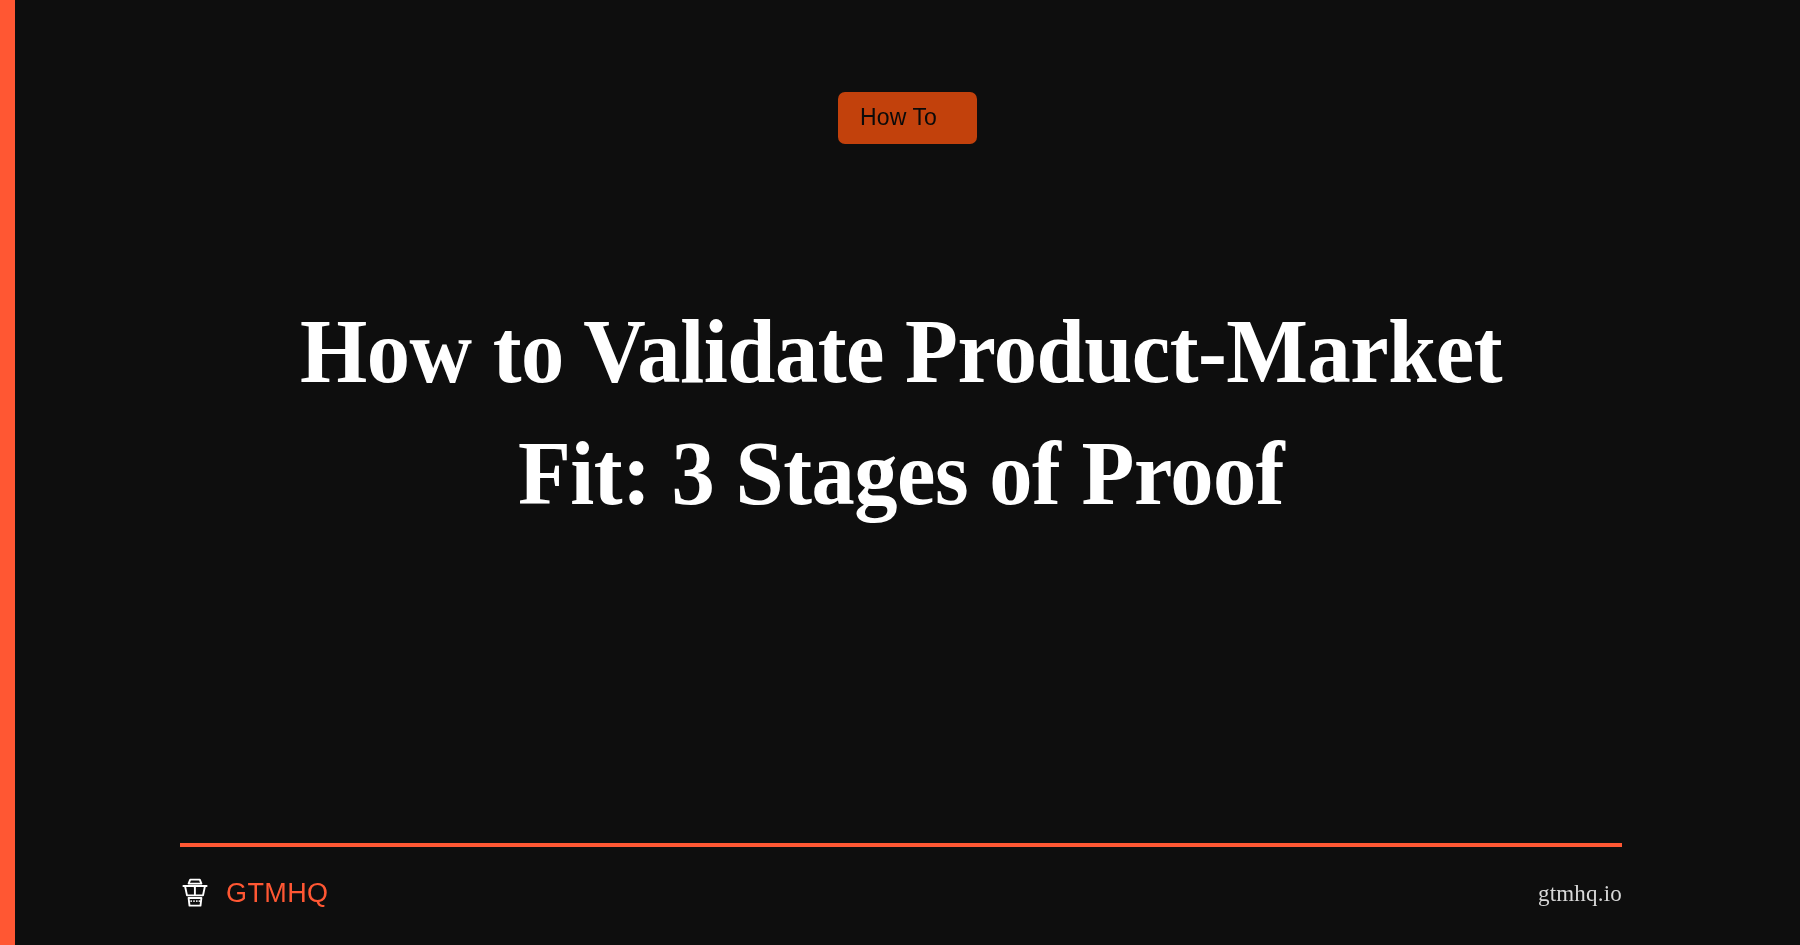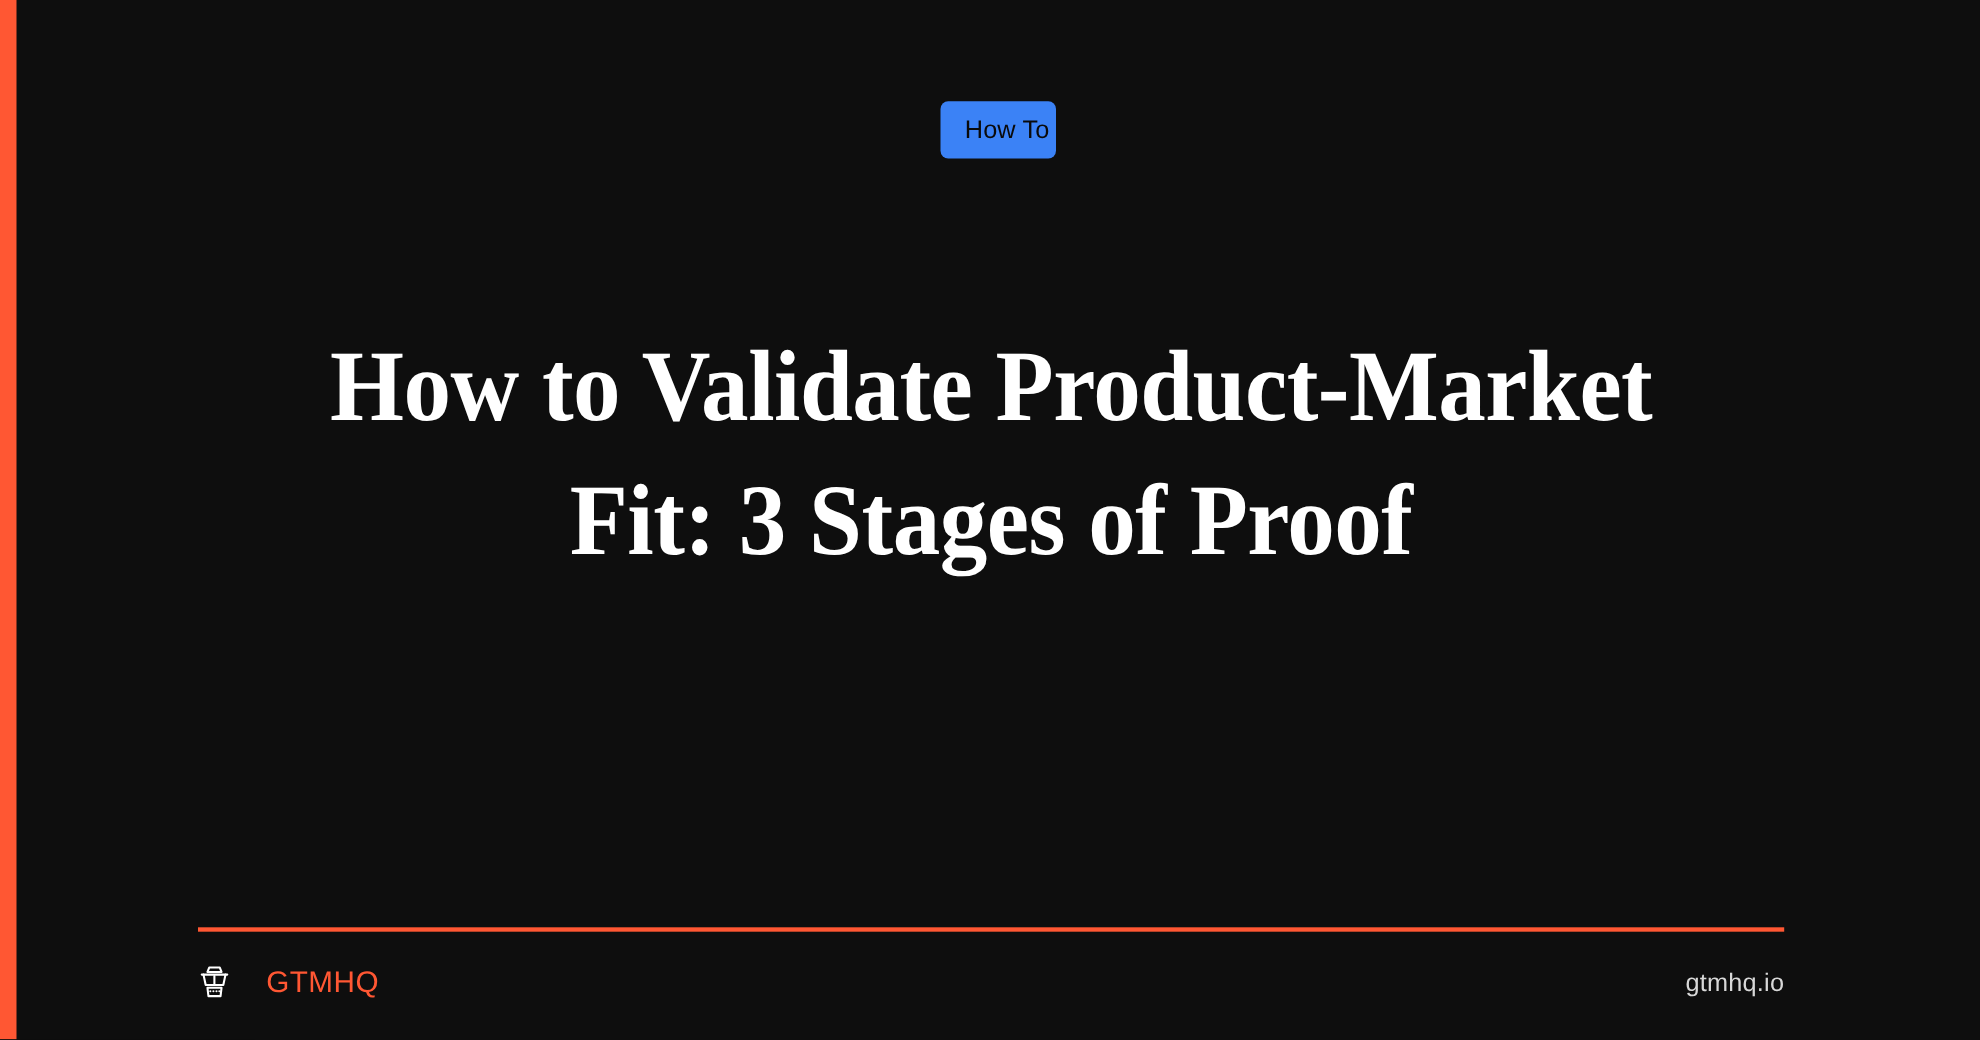--- a/index.html
+++ b/index.html
@@ -36,28 +36,28 @@
     position: absolute;
     left: 15px;
     top: 92px;
     width: 1785px;
     display: flex;
     justify-content: center;
     align-items: flex-start;
   }
   .badge {
     display: inline-block;
-    background: #3b82f6;
+    background: #c2410c;
     color: #0a0a0a;
     font-family: "Liberation Sans", sans-serif;
     font-size: 23px;
     font-weight: 400;
     line-height: 1;
     letter-spacing: 0.1px;
-    padding: 14px 6px 15px 22px;
+    padding: 14px 40px 15px 22px;
     border-radius: 7px;
     white-space: nowrap;
   }
 
   
   .title-wrap {
     position: absolute;
     left: 180px;
     top: 290px;
     width: 1442px;
@@ -94,38 +94,38 @@
     top: 865px;
     width: 1442px;
     height: 56px;
     display: flex;
     align-items: center;
     justify-content: space-between;
   }
   .brand {
     display: flex;
     align-items: center;
-    gap: 32px;
+    gap: 16px;
   }
   .brand-icon {
     width: 30px;
     height: 32px;
     display: block;
     flex: 0 0 auto;
   }
   .brand-name {
     font-family: "Liberation Sans", sans-serif;
     font-size: 27px;
     font-weight: 400;
     color: #ff5733;
     letter-spacing: 0.4px;
     line-height: 1;
   }
   .site-url {
-    font-family: Liberation Sans, sans-serif;
+    font-family: Liberation Serif, serif;
     font-size: 23px;
     font-weight: 400;
     color: #d8d8d8;
     letter-spacing: 0.2px;
     line-height: 1;
   }
 </style>
 </head>
 <body>
 

